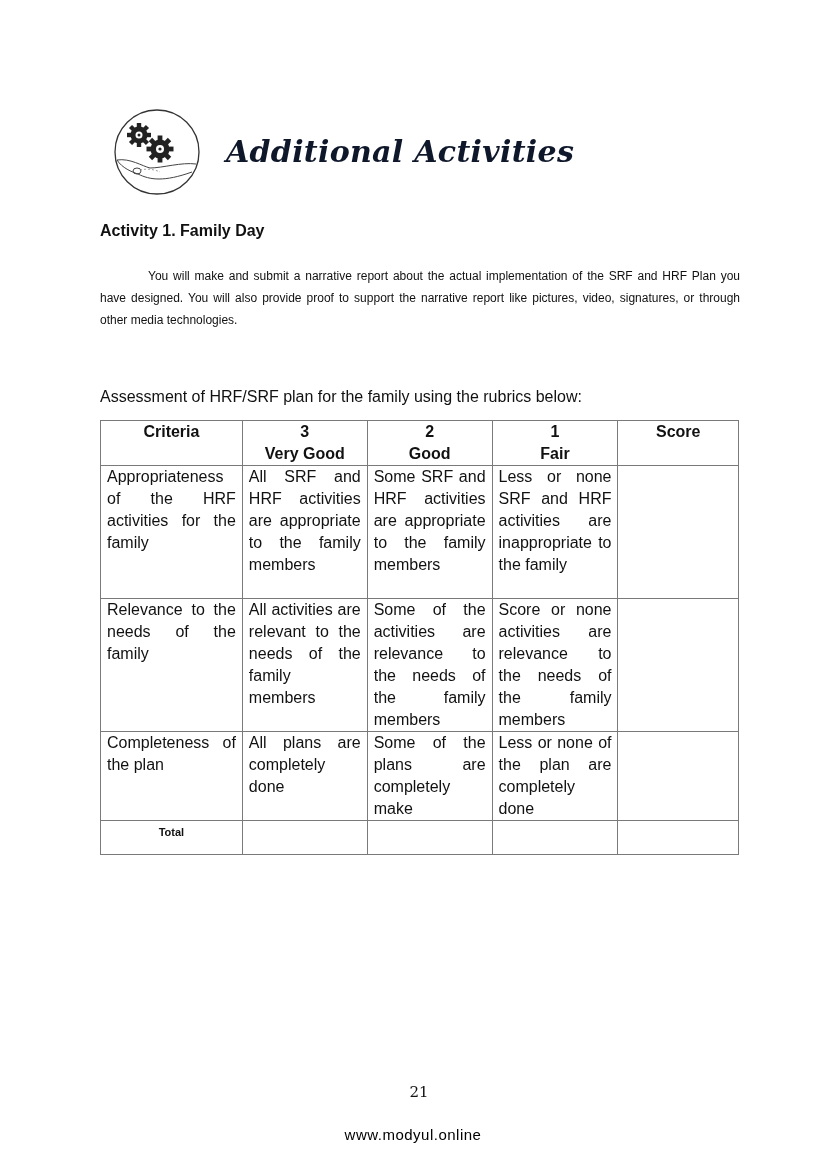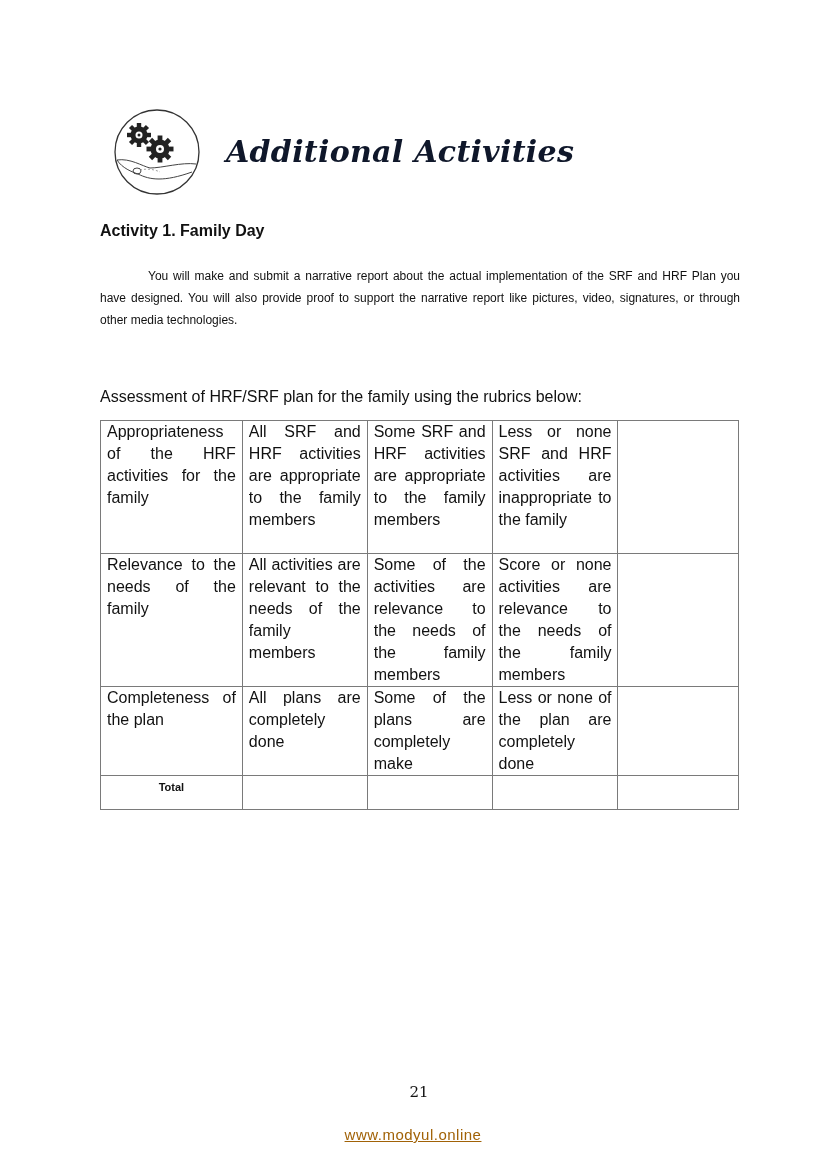--- a/index.html
+++ b/index.html
@@ -20,21 +20,21 @@
   .col-2 { width: 114px; }
   .col-1 { width: 115px; }
   .col-score { width: 110px; }
   tr.header-row { height: 44px; }
   tr.r1 { height: 133px; margin-left: 44px; }
   tr.r2 { height: 133px; padding-left: 8px; }
   tr.r3 { height: 89px; }
   tr.total-row { height: 34px; }
   td.total-label { font-weight: bold; font-size: 11px; text-align: center; vertical-align: bottom; padding-bottom: 2px; }
   .page-number { position: absolute; left: 0; width: 838px; top: 1083px; text-align: center; font-family: "DejaVu Serif", serif; font-size: 15px; }
-  .watermark { position: absolute; left: 0; width: 826px; top: 1126px; text-align: center; font-size: 15px; color: #a16207; letter-spacing: 0.5px; text-decoration: underline; }
+  .watermark { position: absolute; left: 0; width: 826px; top: 1126px; text-align: center; font-size: 15px; color: #000000; letter-spacing: 0.5px; }
 </style>
 </head>
 <body>
 
 <div class="header-block">
   <svg class="logo" viewBox="0 0 90 88" xmlns="http://www.w3.org/2000/svg">
     <circle cx="45" cy="44" r="42" fill="none" stroke="#333" stroke-width="1.3"></circle>
     <g transform="translate(27,27)">
       <circle r="8.5" fill="#222"></circle>
       <g fill="#222">
@@ -81,20 +81,36 @@
 
 <table class="rubric">
   <colgroup>
     <col class="col-criteria">
       <col class="col-3">
       <col class="col-2">
       <col class="col-1">
       <col class="col-score">
   </colgroup>
   <tbody>
+      <tr class="header-row">
+    <th><span>Criteria</span></th>
+    <th>
+          <div>3</div>
+          <div>Very Good</div>
+        </th>
+    <th>
+          <div>2</div>
+          <div>Good</div>
+        </th>
+    <th>
+          <div>1</div>
+          <div>Fair</div>
+        </th>
+    <th><span>Score</span></th>
+  </tr>
   <tr class="r1">
     <td class="body-cell">Appropriateness of the HRF activities for the family</td>
     <td class="body-cell">All SRF and HRF activities are appropriate to the family members</td>
     <td class="body-cell">Some SRF and HRF activities are appropriate to the family members</td>
     <td class="body-cell">Less or none SRF and HRF activities are inappropriate to the family</td>
     <td></td>
   </tr>
   <tr class="r2">
     <td class="body-cell">Relevance to the needs of the family</td>
     <td class="body-cell">All activities are relevant to the needs of the family members</td>

